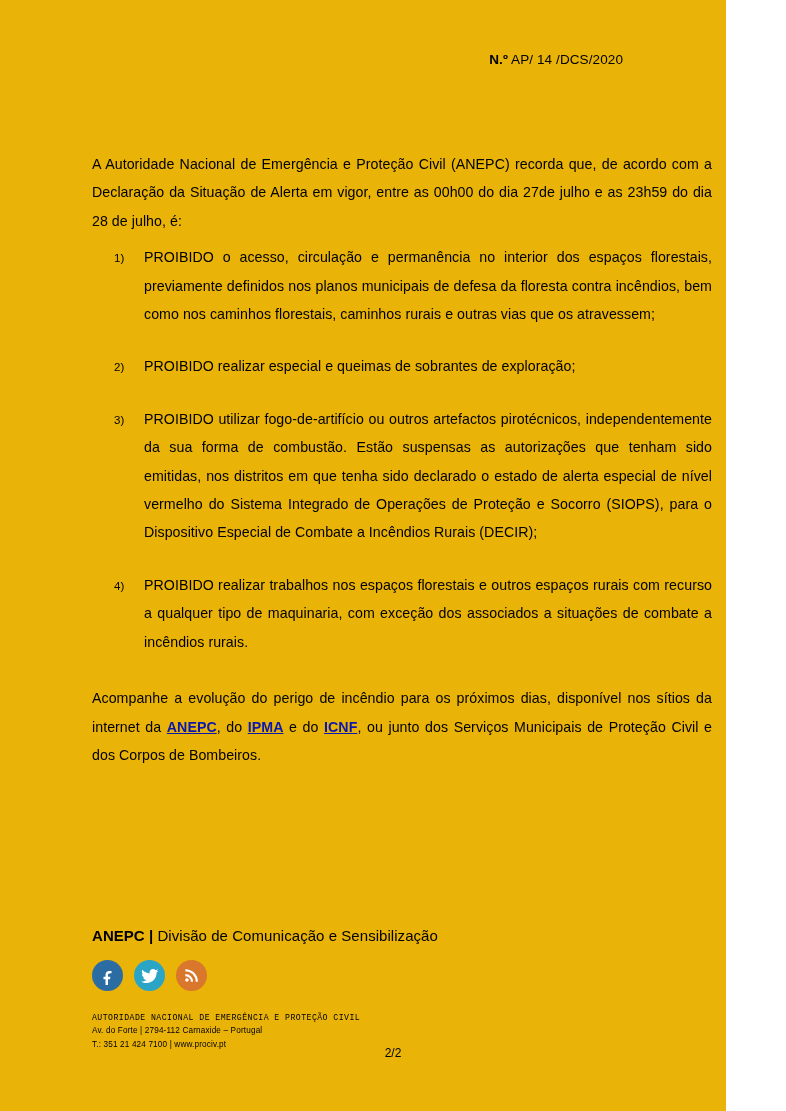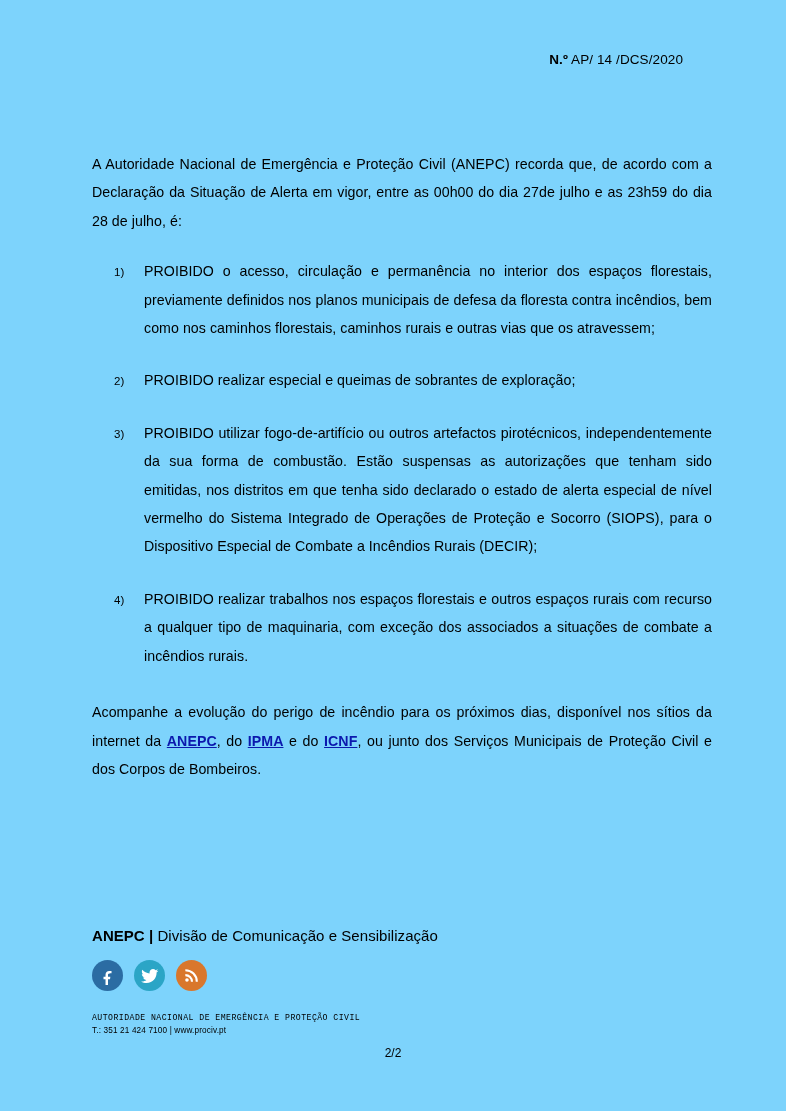--- a/index.html
+++ b/index.html
@@ -6,23 +6,23 @@
     margin: 0;
     padding: 0;
     background: #ffffff;
   }
   body {
     font-family: "Liberation Sans", sans-serif;
     color: #000000;
   }
   .page {
     position: relative;
-    width: 786px;
+    width: 726px;
     height: 1111px;
-    background: #7dd3fc;
+    background: #eab308;
     overflow: hidden;
     box-sizing: border-box;
   }
 
   
   .doc-header {
     position: absolute;
     top: 52px;
     left: 92px;
     right: 103px;
@@ -55,21 +55,21 @@
     text-align: justify;
     margin: 0 0 8px 0;
     letter-spacing: 0.05px;
   }
 
   .b { font-weight: normal; }
 
   
   ol.measures {
     list-style: none;
-    margin: 22px 0 0 0;
+    margin: 8px 0 0 0;
     padding: 0;
     counter-reset: measure;
   }
   ol.measures > li {
     position: relative;
     counter-increment: measure;
     padding-left: 52px;
     margin-bottom: 24px;
     font-size: 14.2px;
     line-height: 2.0;
@@ -199,20 +199,21 @@
           <circle cx="5.6" cy="18.4" r="2.5" fill="#ffffff"></circle>
           <path fill="none" stroke="#ffffff" stroke-width="3" d="M3.3 11.4c5.2 0 9.4 4.2 9.4 9.4"></path>
           <path fill="none" stroke="#ffffff" stroke-width="3" d="M3.3 4.6c9 0 16.2 7.2 16.2 16.2"></path>
         </svg>
       </span>
 
     </div>
 
     <div class="address-block">
       <div class="address-line-1">AUTORIDADE NACIONAL DE EMERGÊNCIA E PROTEÇÃO CIVIL</div>
+      <div>Av. do Forte | 2794-112 Carnaxide – Portugal</div>
       <div>T.: 351 21 424 7100 | www.prociv.pt</div>
     </div>
 
   </div>
 
   <div class="page-number">2/2</div>
 
 </div>
 
 </body></html>

